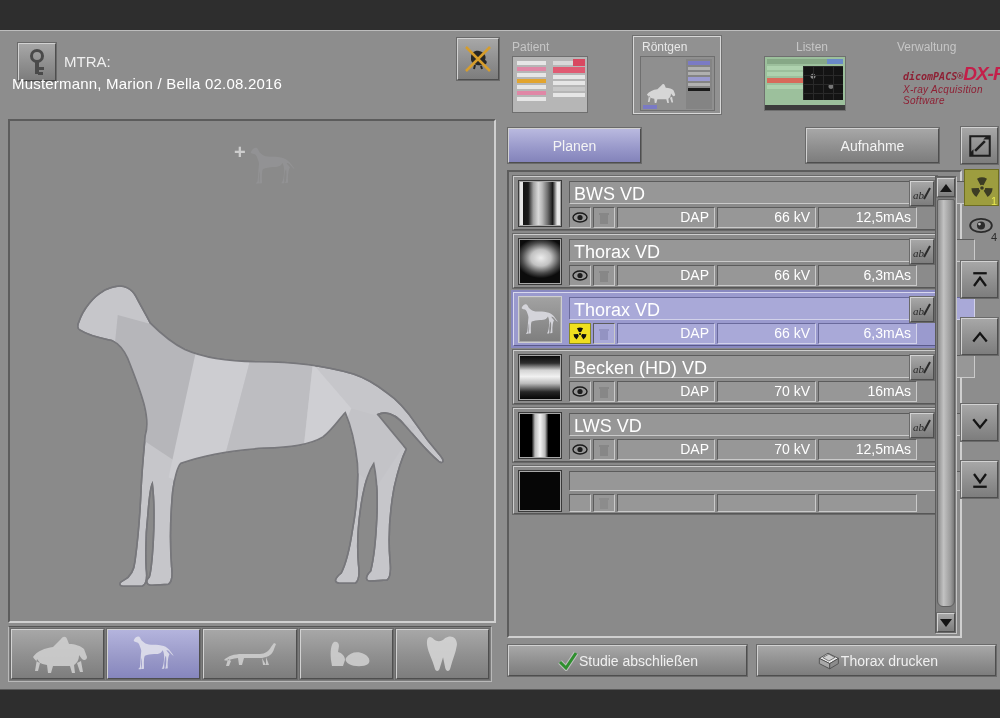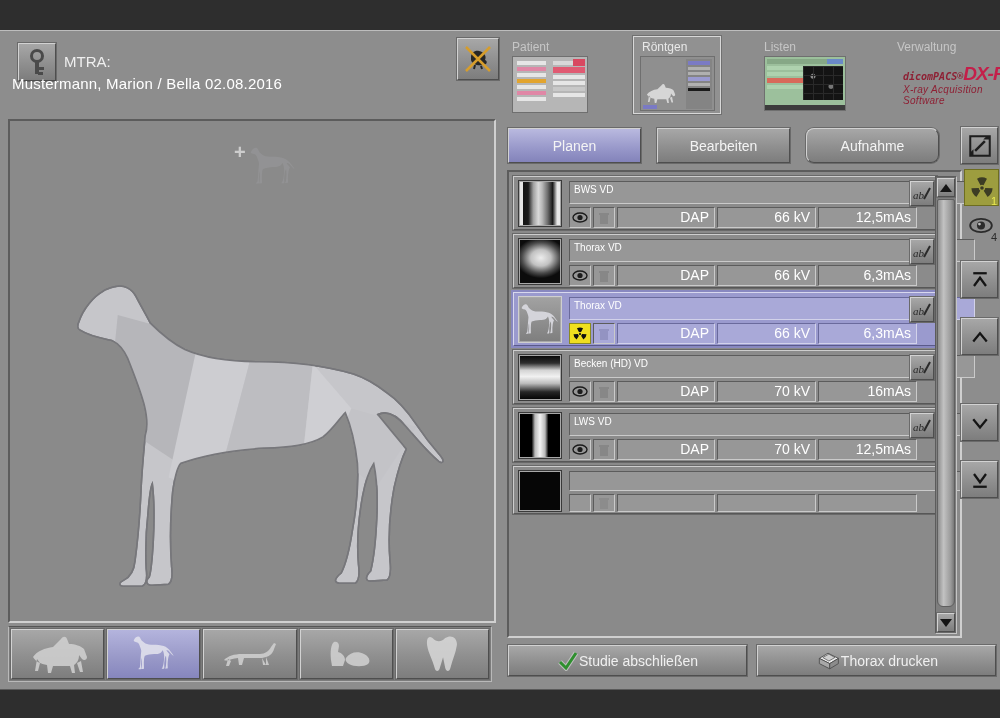--- a/index.html
+++ b/index.html
@@ -85,21 +85,21 @@
   .exp-row {
     position:relative; width:424px; height:54px; margin-bottom:4px;
     background:#8b8b8b;
     border:1px solid; border-color:#cdcdcd #575757 #575757 #cdcdcd;
     box-shadow:0 0 0 1px #696969;
   }
   .exp-row.sel { background:#9a9ace; border-color:#d8d8ee #5a5a8a #5a5a8a #d8d8ee; box-shadow:0 0 0 2px #8888c0; }
   .exp-thumb { position:absolute; left:4px; top:3px; width:44px; height:47px;
     border:1px solid #3a3a3a; box-shadow:0 0 0 1px #a8a8a8 inset; }
   .exp-title { position:absolute; left:55px; top:4px; width:406px; height:23px;
-    font-size:10px; color:#fff; padding:2px 4px; }
+    font-size:18px; color:#fff; padding:2px 4px; }
   .exp-row.sel .exp-title, .exp-row.sel .val { background:#a9a9d8; border-color:#6a6a9c #d2d2ea #d2d2ea #6a6a9c; }
   .edit-btn { position:absolute; left:396px; top:4px; width:24px; height:25px;
     display:flex; align-items:center; justify-content:center; }
   .cell { position:absolute; top:30px; height:21px; }
   .icon-cell { width:22px; display:flex; align-items:center; justify-content:center; }
   .val { font-size:14px; color:#fff; text-align:right; padding:1px 5px 0 0; }
   .c-eye  { left:55px; }
   .c-trash{ left:79px; }
   .c-dap  { left:103px; width:98px; }
   .c-kv   { left:203px; width:99px; }
@@ -212,21 +212,21 @@
         <div class="bar" style="background:#b0b0b0; height:3px;"></div>
         <div class="bar" style="background:#b0b0b0; height:3px;"></div>
         <div class="bar" style="background:#9a9ad0; height:4px;"></div>
         <div class="bar" style="background:#b0b0b0; height:3px;"></div>
         <div class="bar" style="background:#1a1a1a; height:3px;"></div>
       </div>
       <div class="abs" style="left:2px; bottom:1px; width:14px; height:4px; background:#7a7ac4;"></div>
     </div>
   </div>
 
-  <div class="abs nav-label" style="left:764px; top:9px;">Listen</div>
+  <div class="abs nav-label" style="left:796px; top:9px;">Listen</div>
   <div class="abs thumb" style="left:764px; top:25px; width:82px; height:55px; background:#9cc09c;">
     <div class="bar" style="background:#86a886; height:5px;"></div>
     <div class="bar" style="background:#aed2ae;"></div>
     <div class="bar" style="background:#aed2ae;"></div>
     <div class="bar" style="background:#d86a5a; height:5px;"></div>
     <div class="bar" style="background:#aed2ae;"></div>
     <div class="abs" style="right:2px; top:9px; width:40px; height:34px; background:#141414;
       background-image:linear-gradient(90deg,#2a2a2a 1px,transparent 1px),linear-gradient(#2a2a2a 1px,transparent 1px),
       radial-gradient(circle at 25% 30%,#888 2px,transparent 3px),radial-gradient(circle at 70% 60%,#777 2px,transparent 3px);
       background-size:10px 9px,10px 9px,100% 100%,100% 100%;"></div>
@@ -282,22 +282,21 @@
       </svg>
     </div>
     <div class="animal-btn raised">
       <svg width="38" height="36" viewBox="0 0 34 34">
           <use href="#toothp" fill="#d8d8d8"></use>
         </svg>
     </div>
   </div>
 
   <div class="mode-tab raised active" style="left:508px;">Planen</div>
-  <div class="mode-tab raised" style="left:657px;">Bearbeiten</div>
-  <div class="mode-tab raised" style="left:806px;border-radius:8px;">Aufnahme</div>
+  <div class="mode-tab raised" style="left:806px;">Aufnahme</div>
   <div class="abs raised" id="expand-btn">
     <svg width="26" height="26" viewBox="0 0 32 32">
       <rect x="4" y="4" width="24" height="24" fill="none" stroke="#1e1e1e" stroke-width="2.5"></rect>
       <line x1="10" y1="22" x2="22" y2="10" stroke="#1e1e1e" stroke-width="3"></line>
       <polygon points="24,4 28,4 28,8 20,8" fill="#1e1e1e"></polygon>
       <polygon points="4,24 4,28 8,28 8,20" fill="#1e1e1e"></polygon>
     </svg>
   </div>
 
   <div class="abs" id="list-box">

